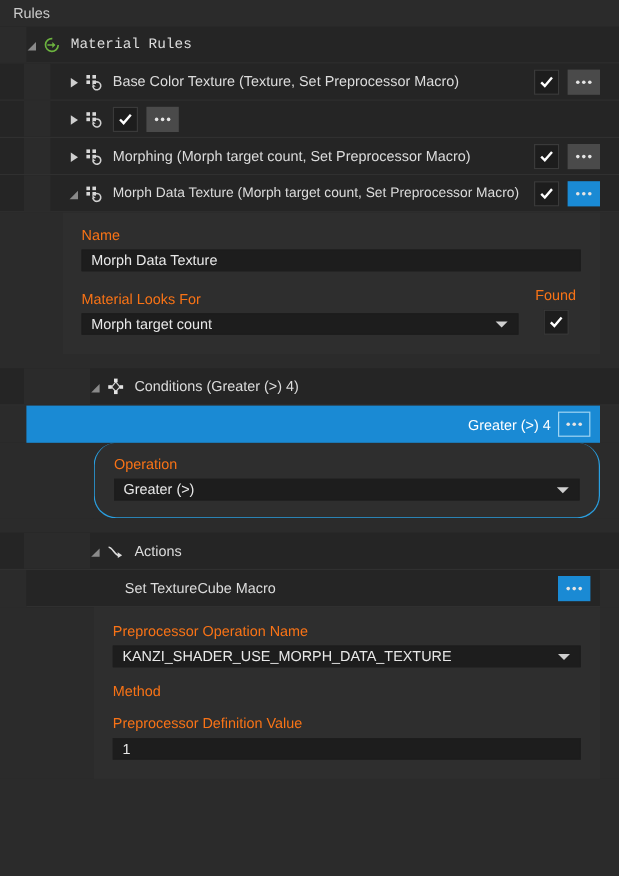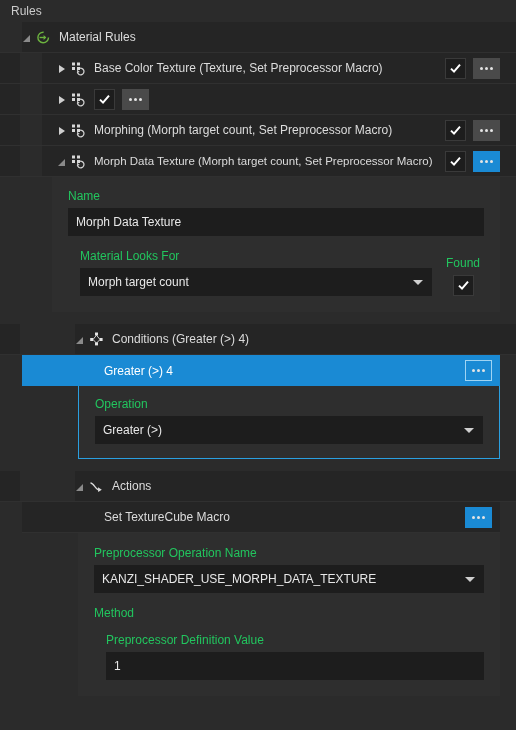--- a/index.html
+++ b/index.html
@@ -160,31 +160,31 @@
   }
 
   
   .pane {
     background: #2e2e2e;
     position: relative;
   }
   .pane-inner { padding: 12px 16px 16px 16px; }
 
   .field { margin-bottom: 13px; }
-  .field:last-child { margin-bottom: 0; margin-left: 12px; }
+  .field:last-child { margin-bottom: 0; }
 
   .field-label {
     font-size: 12px;
-    color: #22c55e;
+    color: #f97316;
     margin-bottom: 5px;
     display: block;
   }
 
   .textbox, .combo {
-    height: 28px;
+    height: 18px;
     background: #1d1d1d;
     border: 1px solid #1d1d1d;
     display: flex;
     align-items: center;
     padding: 0 7px;
     font-size: 12px;
     color: #e8e8e8;
     width: 100%;
     position: relative;
     cursor: text;
@@ -247,21 +247,21 @@
 </style>
 </head>
 <body>
 
 <div id="app">
 
   <div class="panel-title">Rules</div>
 
   <div class="tree">
 
-    <div class="row lvl0" style="padding-left:0;">
+    <div class="row lvl0" style="padding-left:0;font-family:Liberation Mono, monospace;">
       <div class="gutter" style="flex:0 0 22px;"></div>
       <div class="twisty open"></div>
       <span class="icon">
         <svg width="15" height="15" viewBox="0 0 15 15">
           <path d="M7.6 2.2 A5.3 5.3 0 1 0 12.5 7.5" stroke="#6cb33f" stroke-width="1.4" fill="none"></path>
           <path d="M3.5 7.5 H9.5" stroke="#6cb33f" stroke-width="1.4" fill="none"></path>
           <path d="M7.6 5.1 L10.2 7.5 L7.6 9.9 Z" fill="#6cb33f"></path>
         </svg>
       </span>
       <span class="row-label">Material Rules</span>
@@ -422,34 +422,34 @@
           <rect x="1.2" y="6" width="3" height="3" fill="#e4e4e4"></rect>
           <rect x="10.6" y="6" width="3" height="3" fill="#e4e4e4"></rect>
           <rect x="6" y="10.4" width="3" height="3" fill="#e4e4e4"></rect>
         </svg>
       </span>
       <span class="row-label">Conditions (Greater (&gt;) 4)</span>
     </div>
 
     <div style="display:flex;">
       <div style="flex:0 0 22px; background:#2b2b2b;"></div>
-      <div class="row selected" style="flex:1 1 auto; margin-right:16px;">
+      <div class="row selected" style="flex:1 1 auto; margin-right:16px;text-align:right;">
         <div style="flex:0 0 62px;"></div>
         <span class="row-label">Greater (&gt;) 4</span>
         <button class="ellipsis-btn outline" style="margin-right:8px;">
             <i></i>
             <i></i>
             <i></i>
           </button>
       </div>
     </div>
 
     <div style="display:flex; background:#2b2b2b;">
       <div style="flex:0 0 78px; background:#2b2b2b;"></div>
-      <div class="sel-panel" style="flex:1 1 auto; margin-right:16px;">
+      <div class="sel-panel" style="flex:1 1 auto; margin-right:16px;border-radius:19px;">
         <div class="pane-inner" style="padding:11px 16px 14px 16px;">
           <div class="row-fields" style="gap:12px;">
             <div style="flex:1 1 60%; min-width:0;">
               <span class="field-label">Operation</span>
               <div class="combo">
                 <span class="combo-text">Greater (&gt;)</span>
                 <span class="caret"></span>
               </div>
             </div>
           </div>

